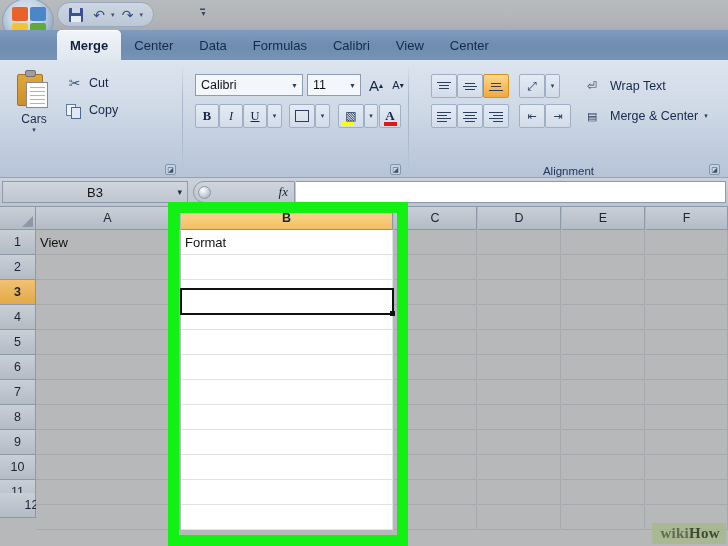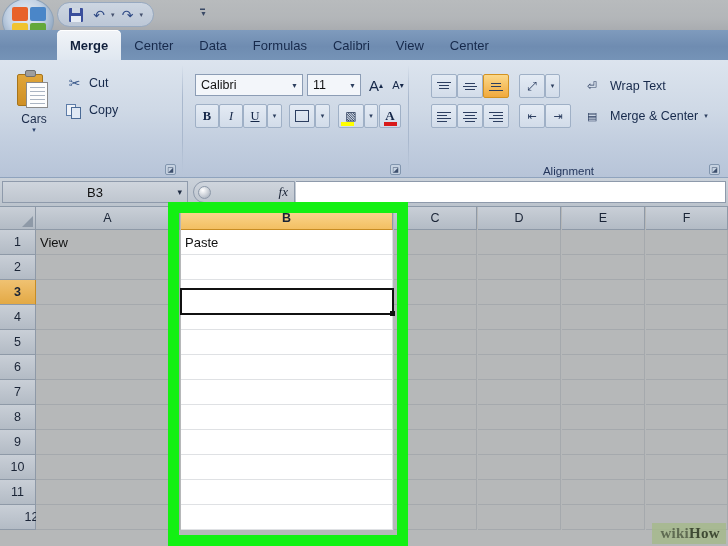--- a/index.html
+++ b/index.html
@@ -503,25 +503,25 @@
         <div class="rowhead" style="top: 48px;">2</div>
         <div class="rowhead hl" style="top: 73px;">3</div>
         <div class="rowhead" style="top: 98px;">4</div>
         <div class="rowhead" style="top: 123px;">5</div>
         <div class="rowhead" style="top: 148px;">6</div>
         <div class="rowhead" style="top: 173px;">7</div>
         <div class="rowhead" style="top: 198px;">8</div>
         <div class="rowhead" style="top: 223px;">9</div>
         <div class="rowhead" style="top: 248px;">10</div>
         <div class="rowhead" style="top: 273px;">11</div>
-        <div class="rowhead" style="top: 298px; padding-left: 28px;">12</div>
+        <div class="rowhead" style="top: 286px; padding-left: 28px;">12</div>
       </div>
     <div id="cells">
         <div class="cell" style="left: 36px; width: 144px; top: 23px;">View</div>
-        <div class="cell lit" style="left: 181px; width: 212px; top: 23px;">Paste</div>
+        <div class="cell lit" style="left: 181px; width: 212px; top: 23px;">Format</div>
         <div class="cell" style="left: 394px; width: 83px; top: 23px;"></div>
         <div class="cell" style="left: 478px; width: 83px; top: 23px;"></div>
         <div class="cell" style="left: 562px; width: 83px; top: 23px;"></div>
         <div class="cell" style="left: 646px; width: 82px; top: 23px;"></div>
         <div class="cell" style="left: 36px; width: 144px; top: 48px;"></div>
         <div class="cell lit" style="left: 181px; width: 212px; top: 48px;"></div>
         <div class="cell" style="left: 394px; width: 83px; top: 48px;"></div>
         <div class="cell" style="left: 478px; width: 83px; top: 48px;"></div>
         <div class="cell" style="left: 562px; width: 83px; top: 48px;"></div>
         <div class="cell" style="left: 646px; width: 82px; top: 48px;"></div>

